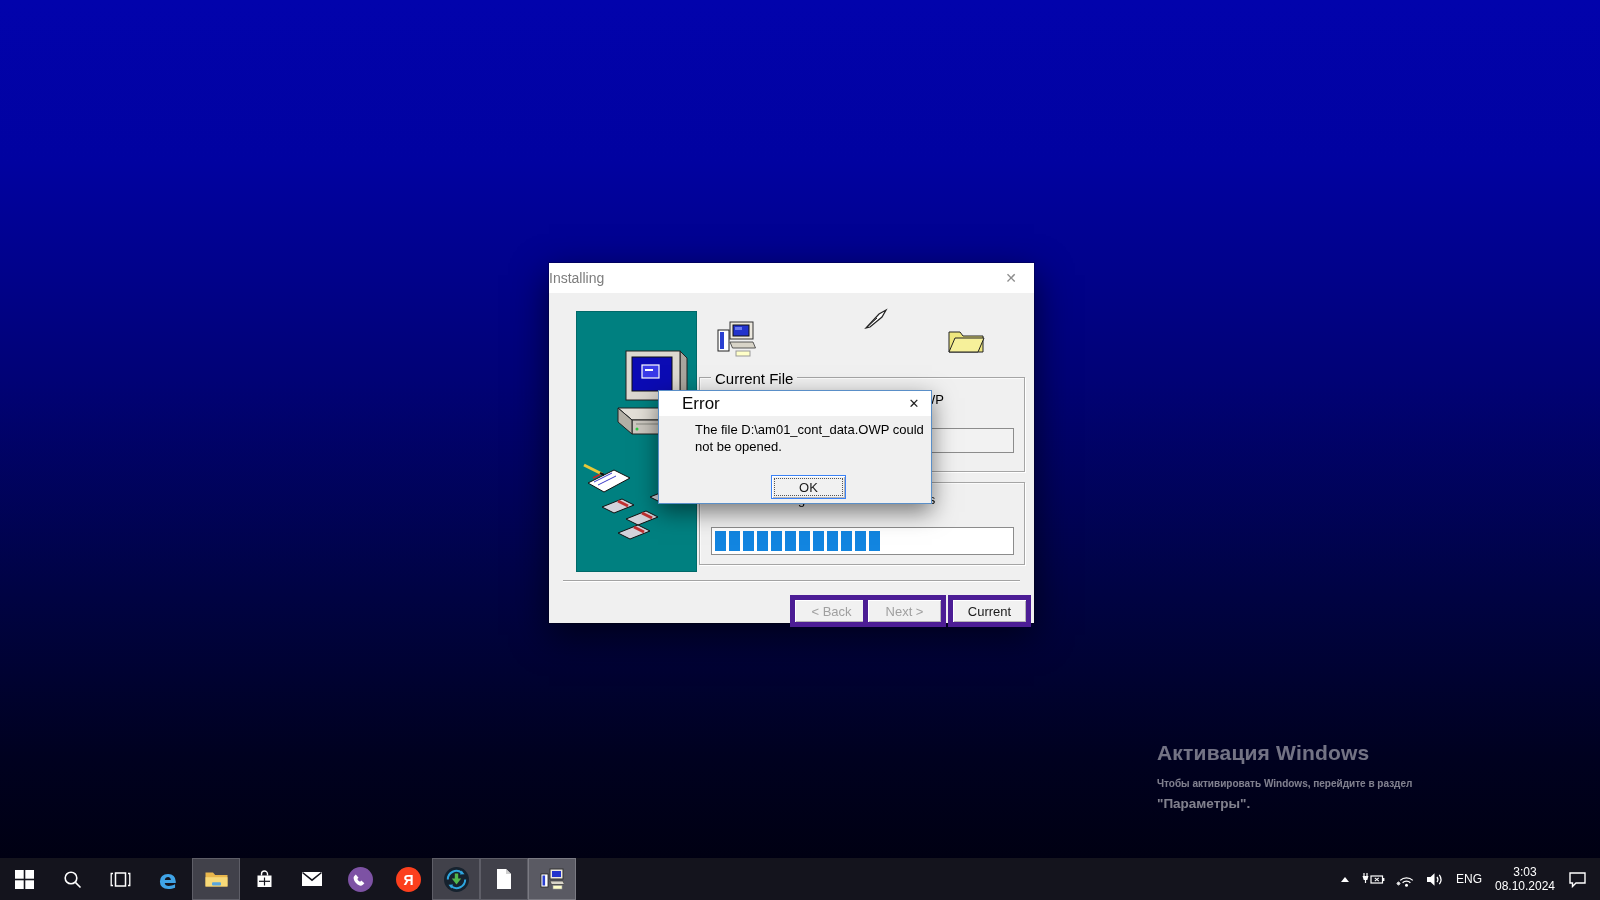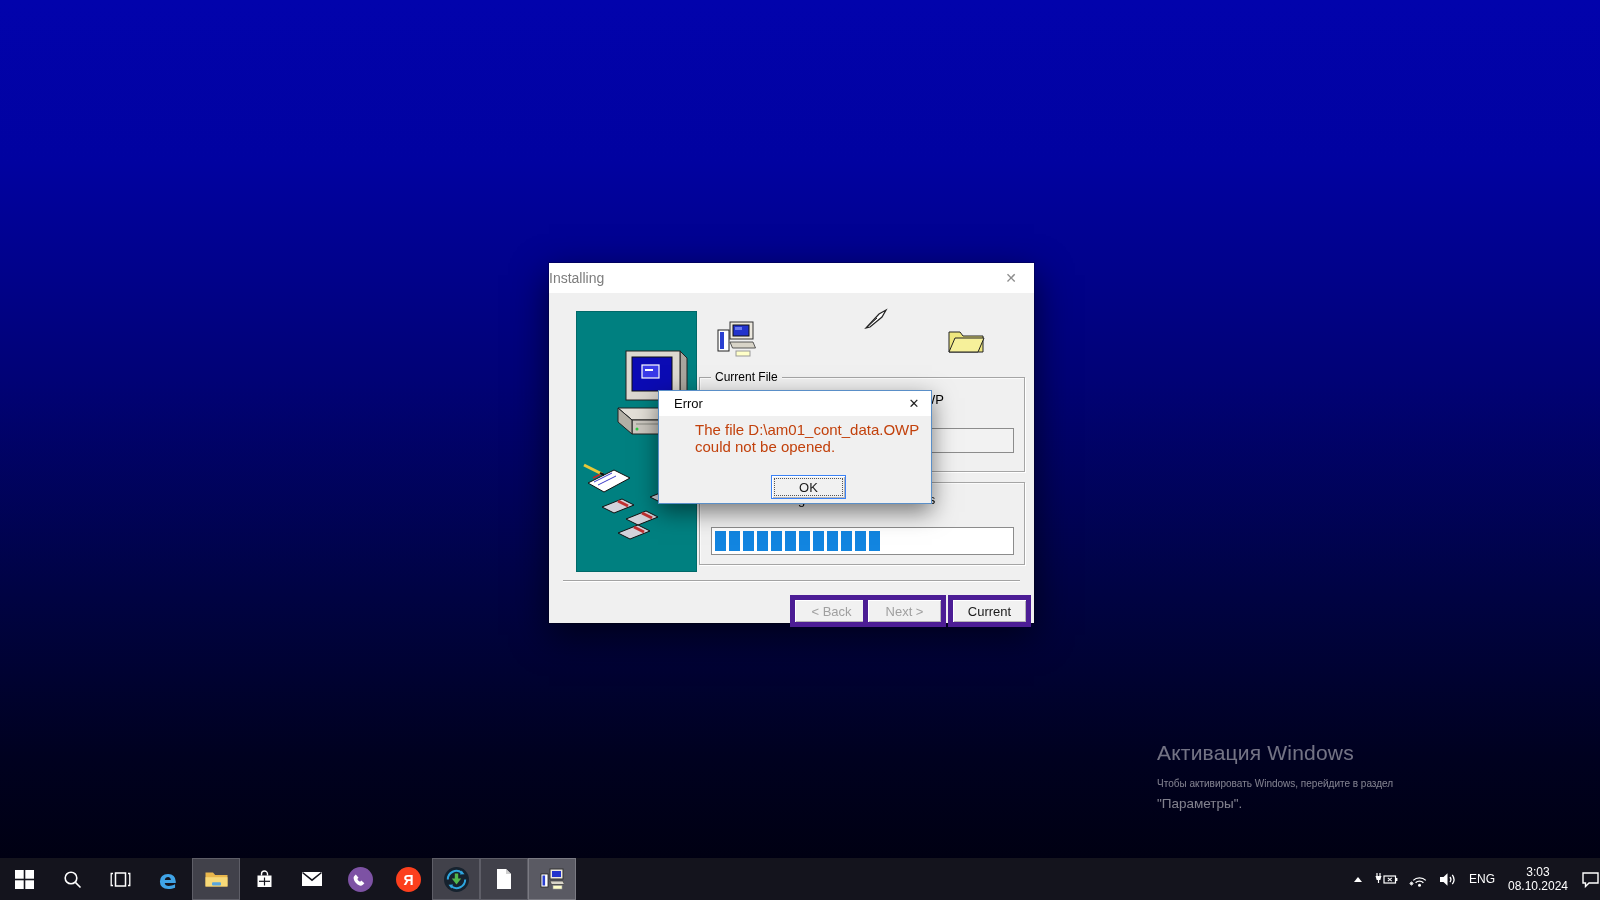--- a/index.html
+++ b/index.html
@@ -2,63 +2,63 @@
 <html style="--progress: #1285e0;"><head>
 <meta charset="utf-8">
 <style>
   html,body{margin:0;padding:0;}
   body{
     width:1600px;height:900px;overflow:hidden;position:relative;
     font-family:"Liberation Sans", sans-serif;
     background:linear-gradient(180deg,#0203ac 0%,#0102a0 18%,#010276 42%,#000343 66%,#000120 84%,#00000d 100%);
   }
   
-  .watermark{position:absolute;left:1157px;top:741px;color:rgba(255,255,255,.45);}
+  .watermark{position:absolute;left:1157px;top:741px;color:rgba(255,255,255,.45);font-weight:bold;}
   .wm-title{font-size:21px;letter-spacing:.2px;}
   .wm-line{font-size:10px;line-height:20px;margin-top:9px;color:rgba(255,255,255,.5);}
   .wm-line2{font-size:13.5px;line-height:20px;color:rgba(255,255,255,.5);}
   
   .win{position:absolute;background:#f0f0f0;box-shadow:0 12px 34px rgba(0,0,0,.6),0 0 0 1px rgba(0,0,0,.2);}
   .installer{left:549px;top:263px;width:485px;height:360px;z-index:10;}
   .errdlg{left:658px;top:390px;width:272px;height:112px;z-index:20;border:1px solid #5a8fc8;box-shadow:0 8px 22px rgba(0,0,0,.5);}
   .titlebar{position:relative;height:30px;background:#ffffff;display:flex;align-items:center;}
   .titlebar .t-text{font-size:14px;color:#7d7d7d;}
   .t-close{position:absolute;right:0;top:0;width:46px;height:100%;display:flex;align-items:center;justify-content:center;color:#8d8d8d;font-size:14px;cursor:default;}
   .errdlg .titlebar{height:25px;background:#fff;}
-  .errdlg .t-text{font-size:13px;color:#0a0a0a;padding-left:15px;text-align:center;}
+  .errdlg .t-text{font-size:17px;color:#0a0a0a;padding-left:23px;text-align:center;}
   .errdlg .t-close{width:34px;color:#222;font-size:13px;}
   
   .teal{position:absolute;left:27px;top:48px;width:121px;height:261px;background:#008080;box-shadow:inset 0 0 0 1px rgba(0,0,0,.18);}
   .topicon{position:absolute;}
   .groupbox{position:absolute;border:1px solid #a5a5a5;box-shadow:1px 1px 0 #ffffff, inset 1px 1px 0 rgba(255,255,255,.75);}
-  .gb-label{position:absolute;top:-8px;left:11px;background:#f0f0f0;padding:0 4px;font-size:12px;color:#000;}
+  .gb-label{position:absolute;top:-8px;left:11px;background:#f0f0f0;padding:0 4px;font-size:15px;color:#000;}
   .filename{position:absolute;top:14px;right:80px;font-size:13px;color:#000;white-space:nowrap;}
   .sunken{position:absolute;border:1px solid #8c8c8c;background:#f2f2f2;}
   .pbar{position:absolute;border:1px solid #8c8c8c;background:#ffffff;display:flex;align-items:stretch;padding:3px;gap:3px;}
   .pbar .seg{width:11px;background:var(--progress,#1285e0);}
   .timeline{position:absolute;left:11px;top:9px;font-size:13px;color:#000;}
   .sep{position:absolute;left:14px;top:317px;width:457px;height:0;border-top:1px solid #a3a3a3;box-shadow:0 1px 0 #fff;}
   .btn{position:absolute;height:22px;width:73px;background:#f1f1f1;border:5px solid #4c1d95;
        box-shadow:inset 1px 1px 0 #ffffff, inset -1px -1px 0 #b5b5b5;
        font-size:13px;display:flex;align-items:center;justify-content:center;color:#1a1a1a;cursor:default;}
   .btn.disabled{color:#9f9f9f;}
   .btn-back{left:241px;top:332px;}
   .btn-next{left:314px;top:332px;}
   .btn-cancel{left:399px;top:332px;}
   
-  .err-msg{position:absolute;left:36px;top:30px;width:232px;font-size:15px;line-height:17px;color:#c2410c;}
+  .err-msg{position:absolute;left:36px;top:30px;width:232px;font-size:13px;line-height:17px;color:#000000;}
   .btn-ok{left:112px;top:84px;border:1px solid #3b82f6;outline:1px dotted #555;outline-offset:-4px;}
   
   .taskbar{position:absolute;left:0;bottom:0;width:1600px;height:42px;background:#14141d;display:flex;align-items:stretch;z-index:50;}
   .tb-left{display:flex;}
   .tb-btn{width:48px;display:flex;align-items:center;justify-content:center;position:relative;}
   .tb-btn.open{background:#41414a;box-shadow:inset 0 0 0 1px #5e5e67;}
   .tb-btn.focused{background:#5a5a63;box-shadow:inset 0 0 0 1px #7a7a82;}
   .edge-e{font:bold 27px "DejaVu Sans",sans-serif;color:#3fa3e6;line-height:1;}
-  .tray{margin-left:auto;display:flex;align-items:center;gap:11px;color:#fff;}
+  .tray{margin-left:auto;display:flex;align-items:center;gap:11px;padding-right:13px;color:#fff;}
   .tray-lang{font-size:12px;}
   .tray-clock{font-size:12px;line-height:14px;text-align:center;min-width:64px;}
   .tray-item{display:flex;align-items:center;justify-content:center;}
 </style>
 </head>
 <body>
 
 <div class="watermark">
   <div class="wm-title">Активация Windows</div>
   <div class="wm-line">Чтобы активировать Windows, перейдите в раздел</div>

